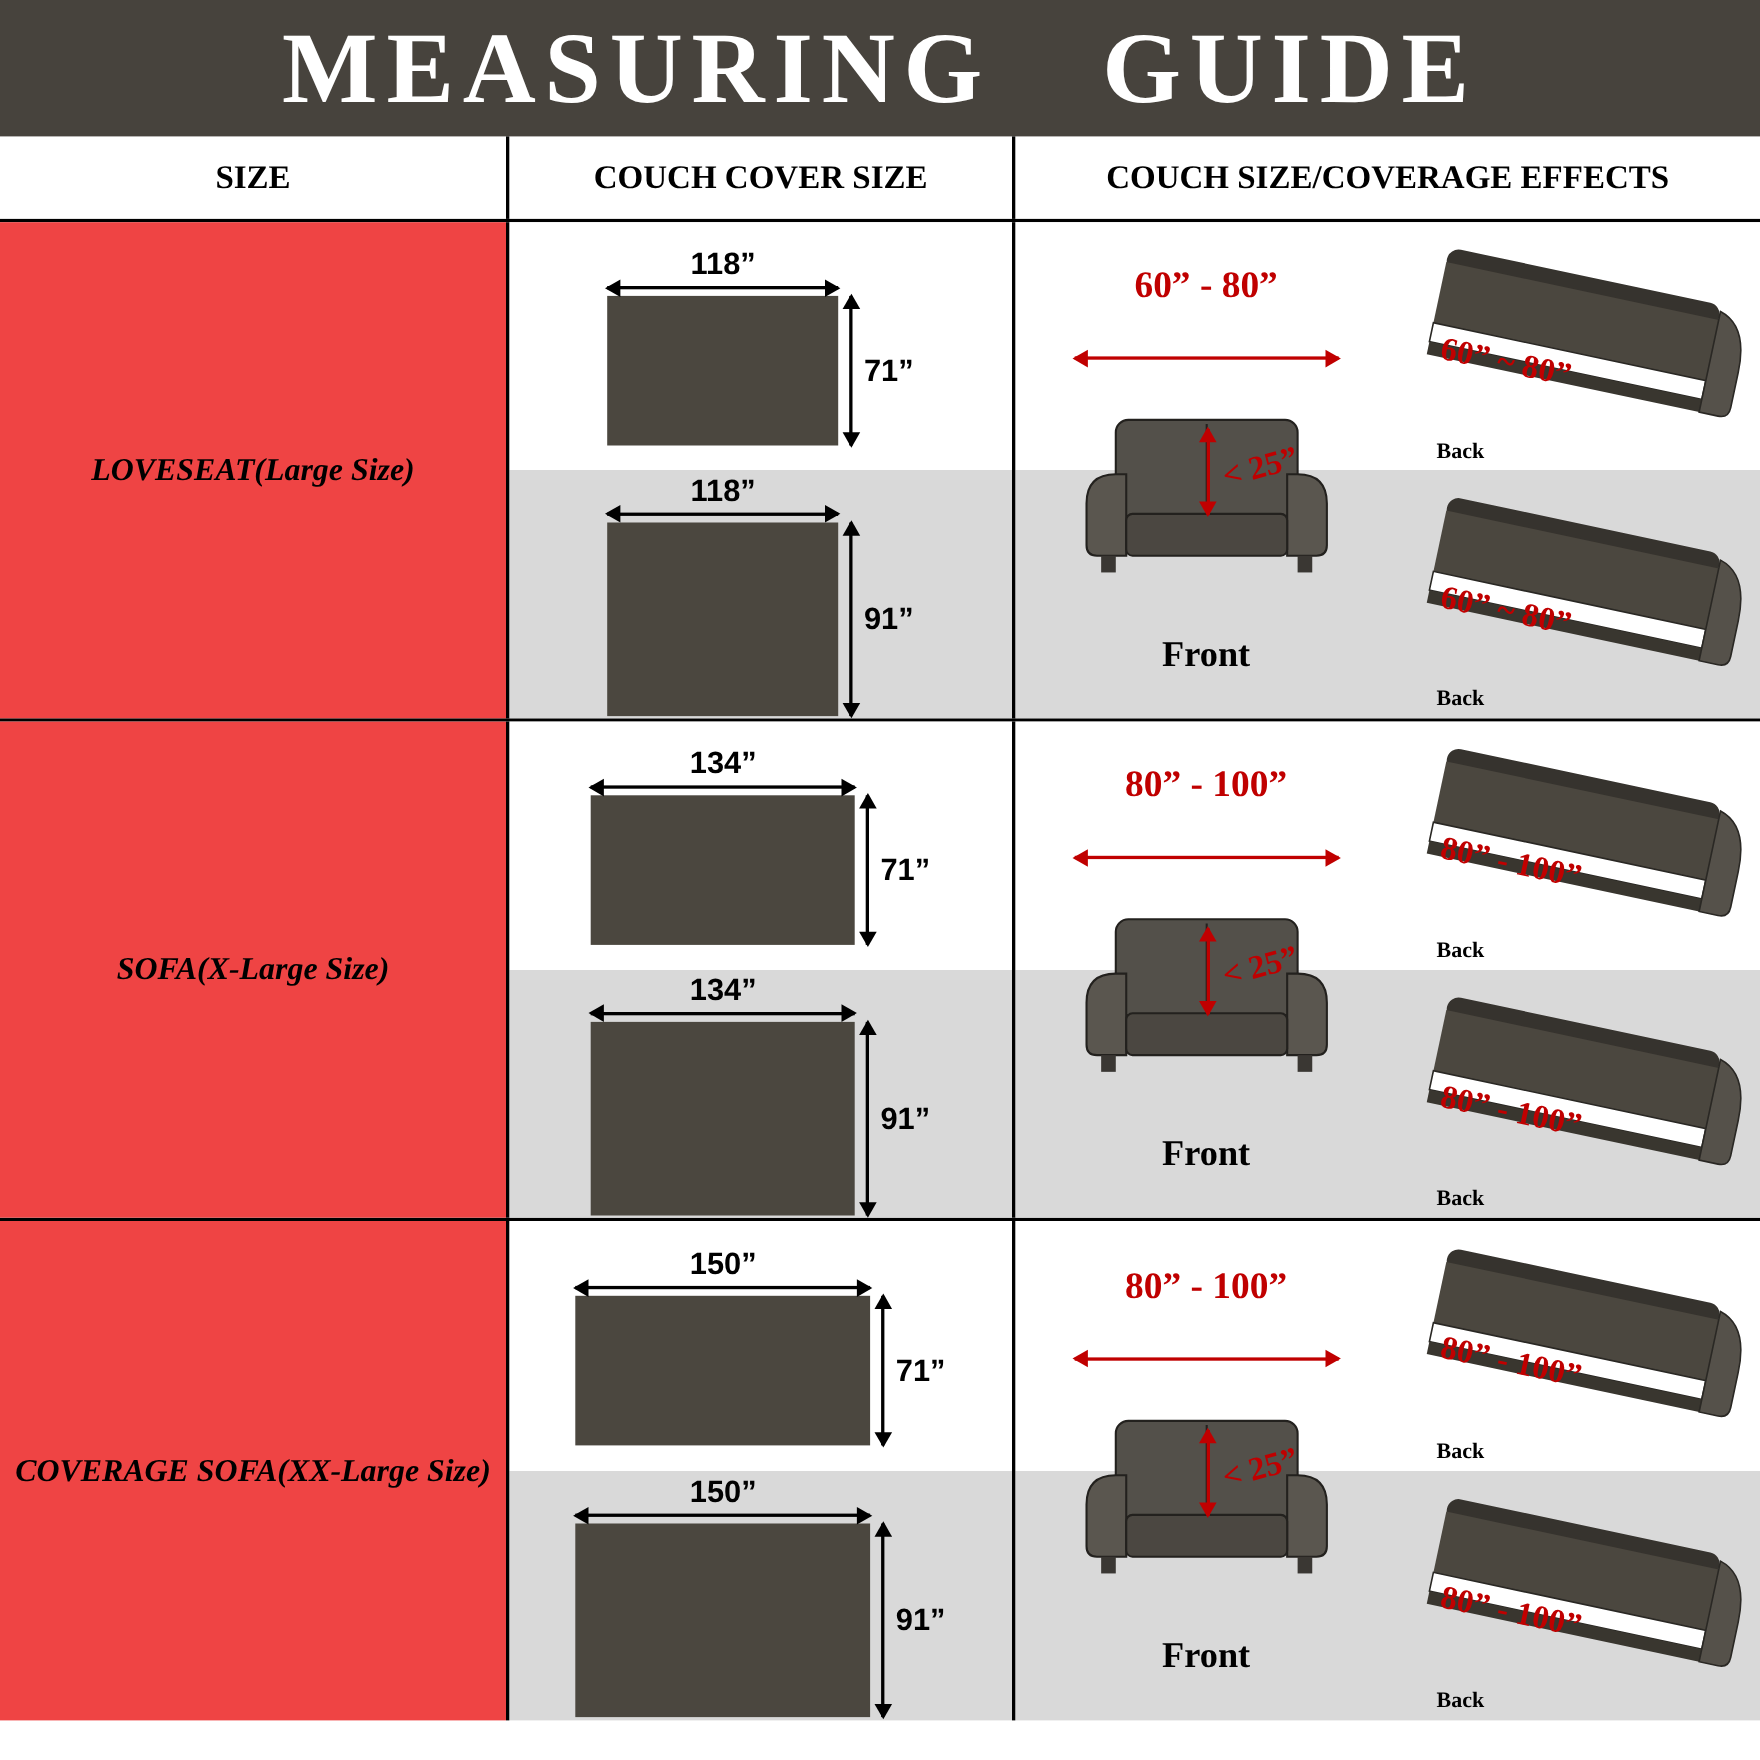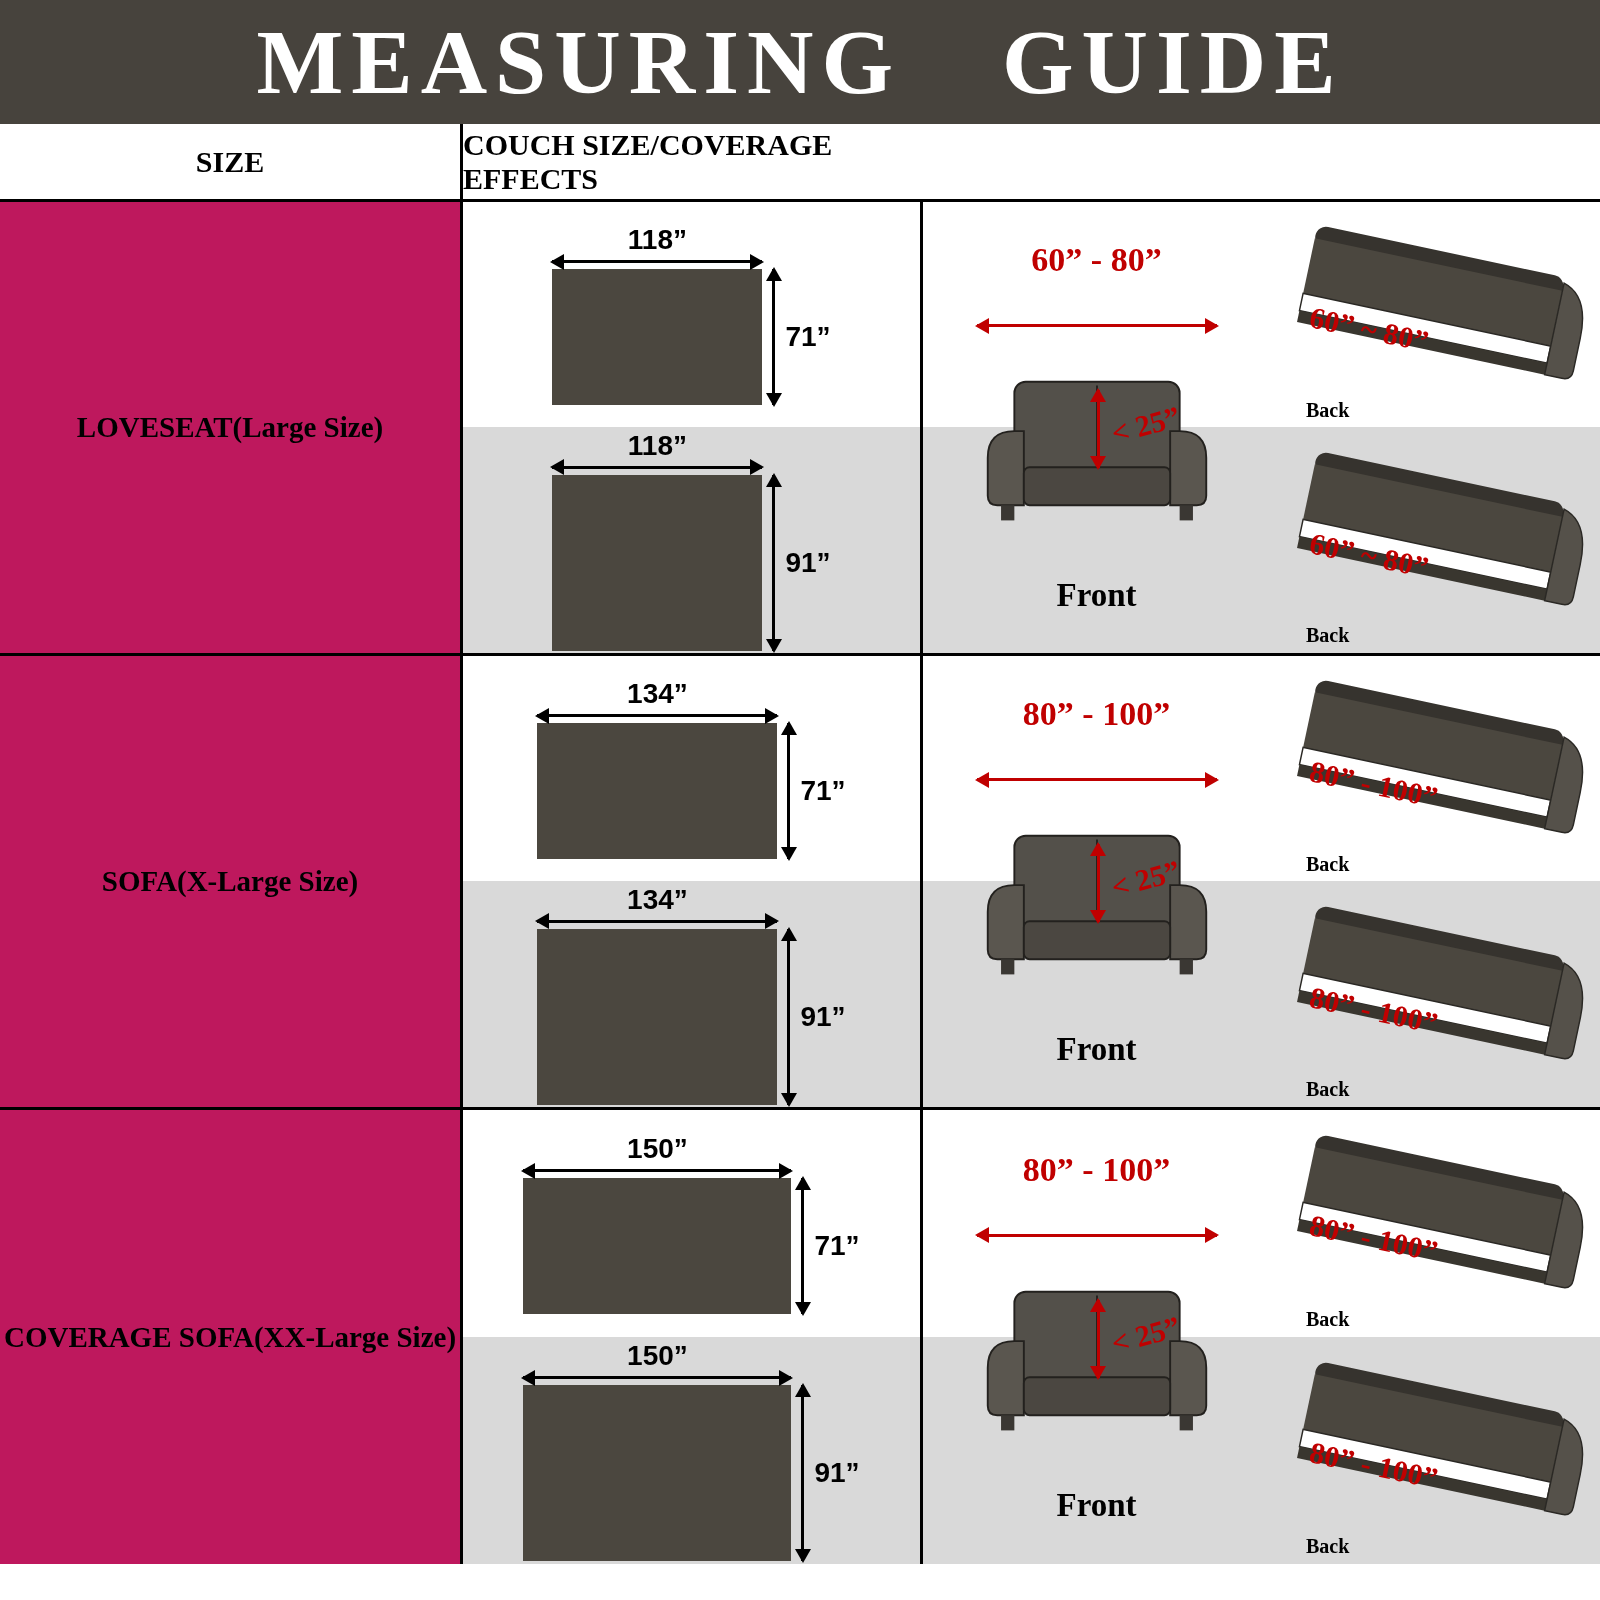--- a/index.html
+++ b/index.html
@@ -17,21 +17,21 @@
   }
 
   
   .thead { display:grid; grid-template-columns:460px 460px 680px; height:78px; border-bottom:3px solid #000; }
   .th { display:flex; align-items:center; justify-content:center; font-size:30px; font-weight:700; color:#000; }
   .th + .th { border-left:3px solid #000; }
 
   .row { display:grid; grid-template-columns:460px 460px 680px; height:454px; border-bottom:3px solid #000; }
   .row:last-child { border-bottom:none; }
   .cell { position:relative; }
-  .c1 { display:flex; align-items:center; justify-content:center; background:#be185d; padding:2px 4px; text-align:center; }
+  .c1 { display:flex; align-items:center; justify-content:center; background:#ef4444; padding:2px 4px; text-align:center;font-style:italic; }
   .c2, .c3 { border-left:3px solid #000; background:linear-gradient(to bottom, #ffffff 0 50%, #d9d9d9 50% 100%); }
 
   .size-label { font-size:29px; font-weight:600; color:#000; white-space:nowrap; }
 
   
   .harrow { position:relative; height:3px; background:#000; }
   .harrow::before { content:""; position:absolute; left:-2px; top:50%; transform:translateY(-50%);
     border-top:8px solid transparent; border-bottom:8px solid transparent; border-right:14px solid #000; }
   .harrow::after { content:""; position:absolute; right:-2px; top:50%; transform:translateY(-50%);
     border-top:8px solid transparent; border-bottom:8px solid transparent; border-left:14px solid #000; }
@@ -82,20 +82,21 @@
 </style>
 </head>
 <body>
 
 <div class="page">
 
   <div class="banner">MEASURING GUIDE</div>
 
   <div class="thead">
     <div class="th">SIZE</div>
+    <div class="th">COUCH COVER SIZE</div>
     <div class="th">COUCH SIZE/COVERAGE EFFECTS</div>
   </div>
 
   <div class="row">
     <div class="cell c1">
       <span class="size-label">LOVESEAT(Large Size)</span>
     </div>
     <div class="cell c2">
       <div class="half">
         <div class="diagram">

